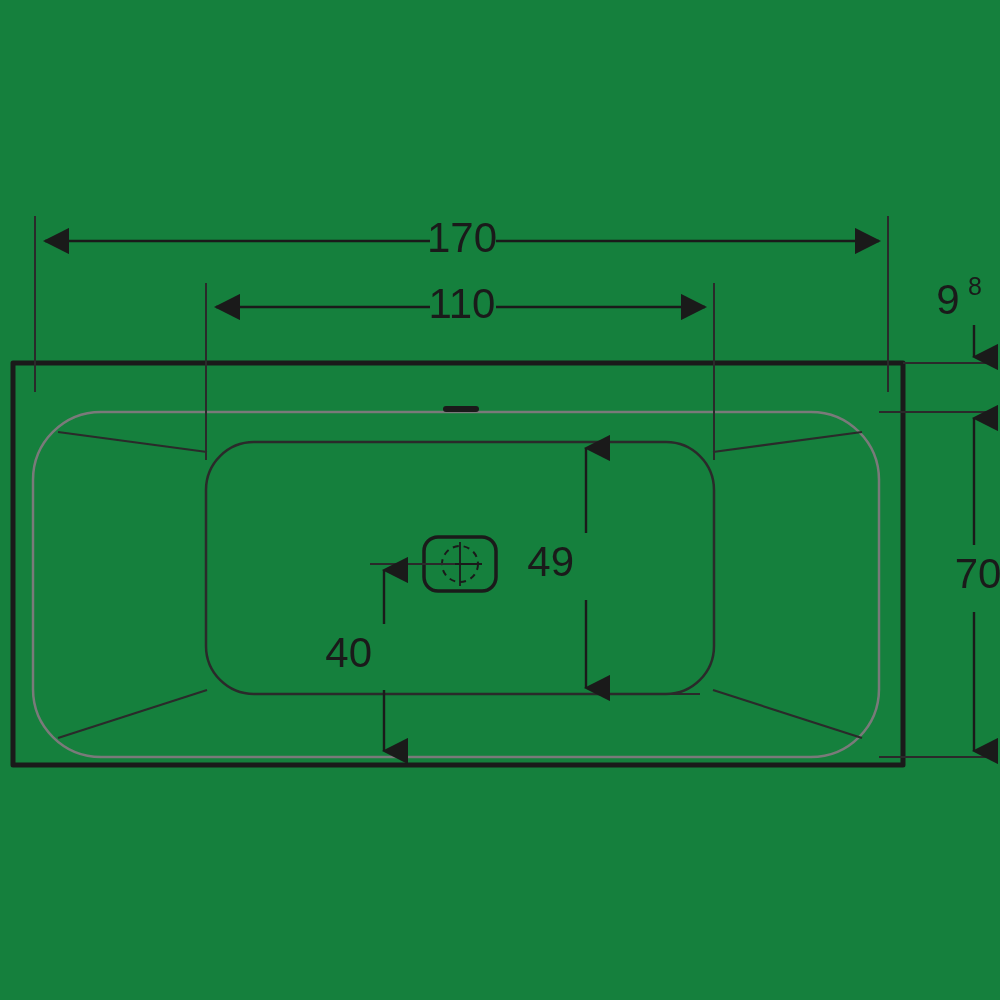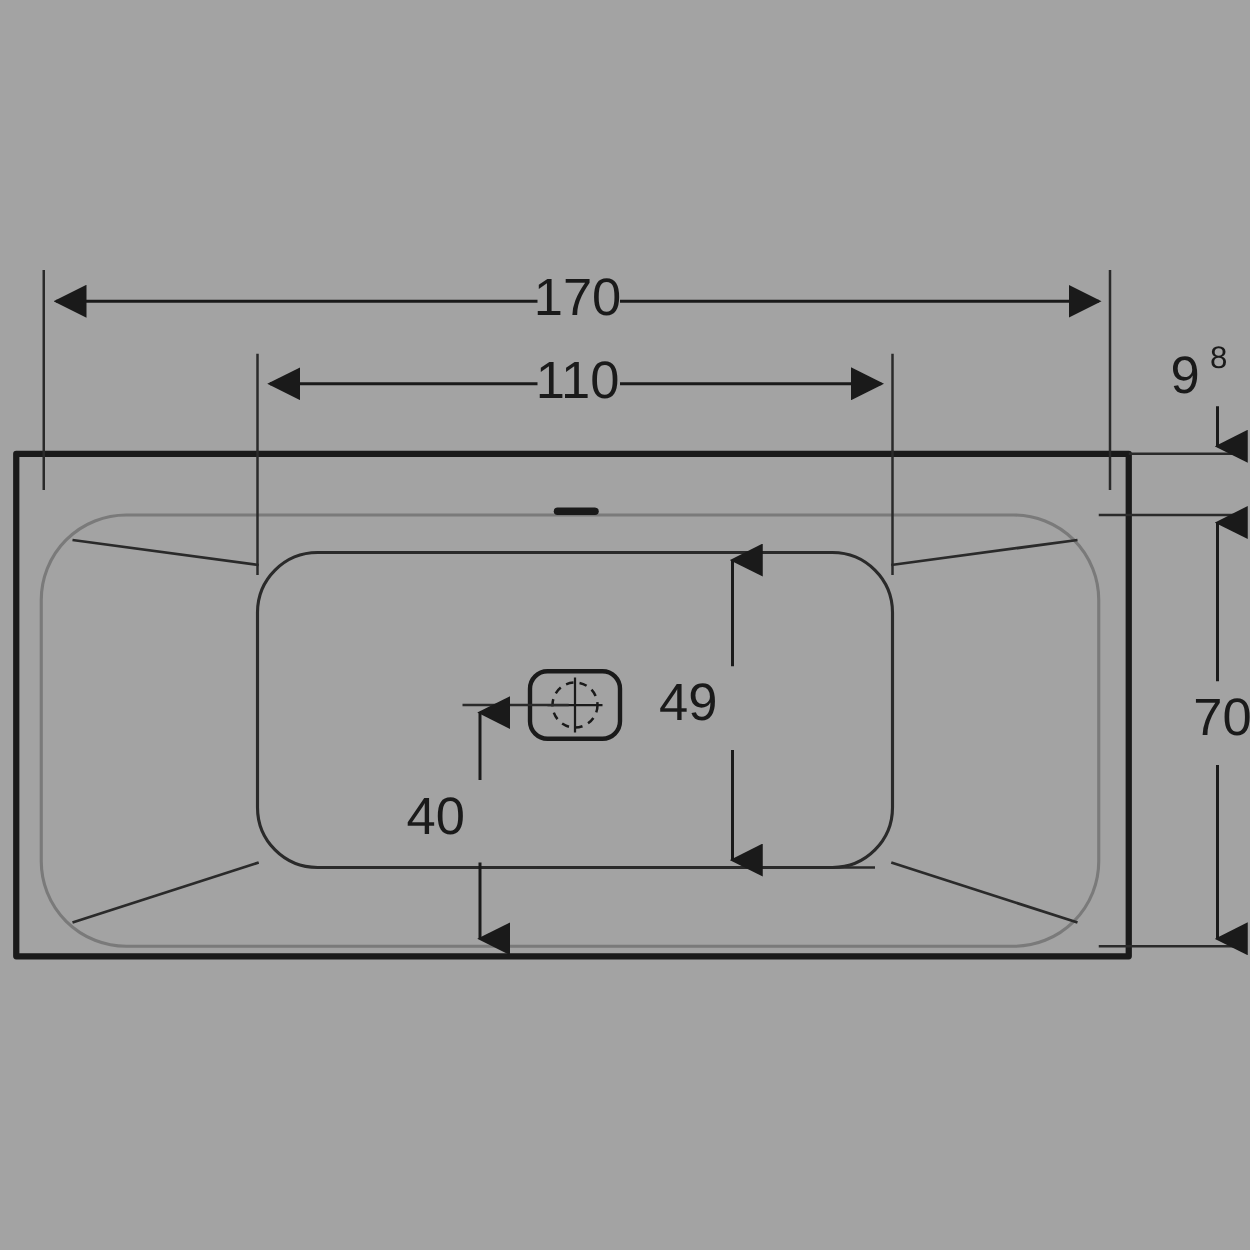--- a/index.html
+++ b/index.html
@@ -11,21 +11,21 @@
   body {
     width: 1000px;
     height: 1000px;
     font-family: "Liberation Sans", sans-serif;
     overflow: hidden;
   }
   #drawing-root {
     position: relative;
     width: 1000px;
     height: 1000px;
-    background: #a3a3a3;
+    background: #15803d;
   }
   svg#technical-drawing {
     display: block;
     width: 1000px;
     height: 1000px;
   }
   .dim-text {
     font-family: "Liberation Sans", sans-serif;
     font-size: 42px;
     fill: #1a1a1a;

